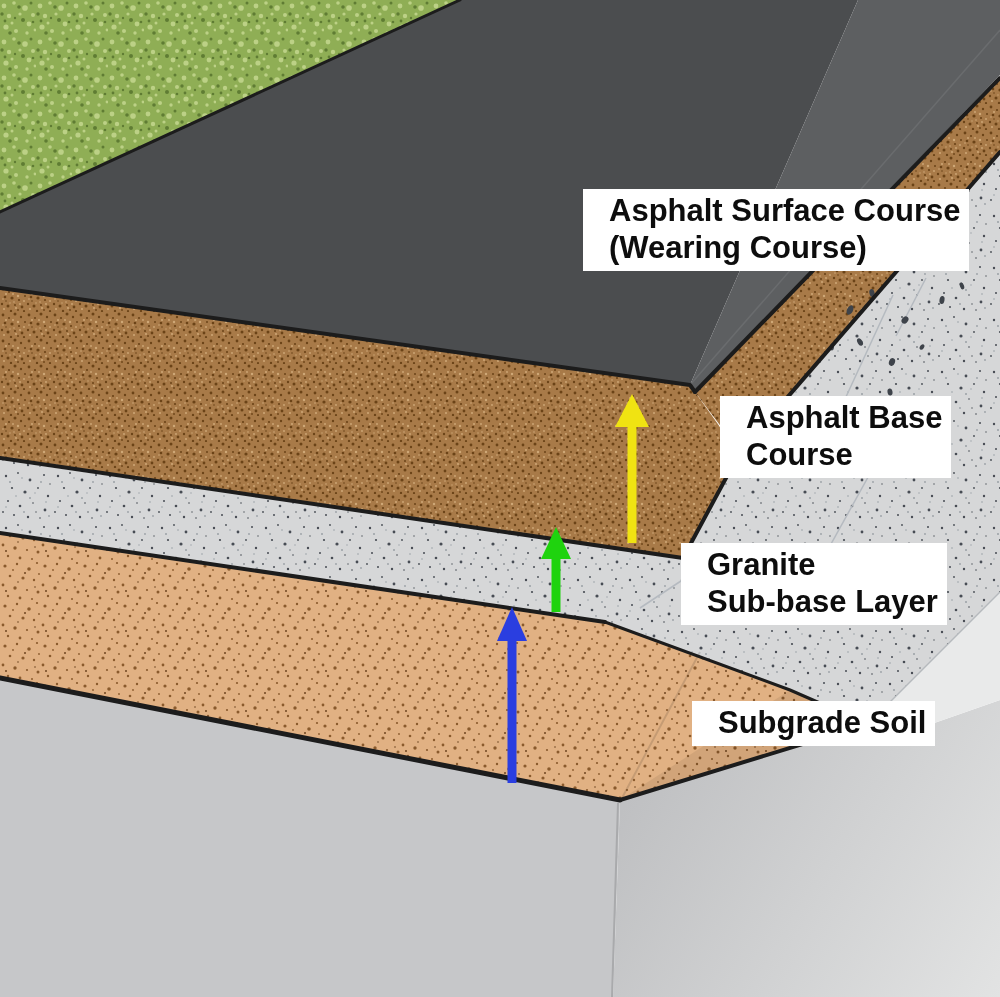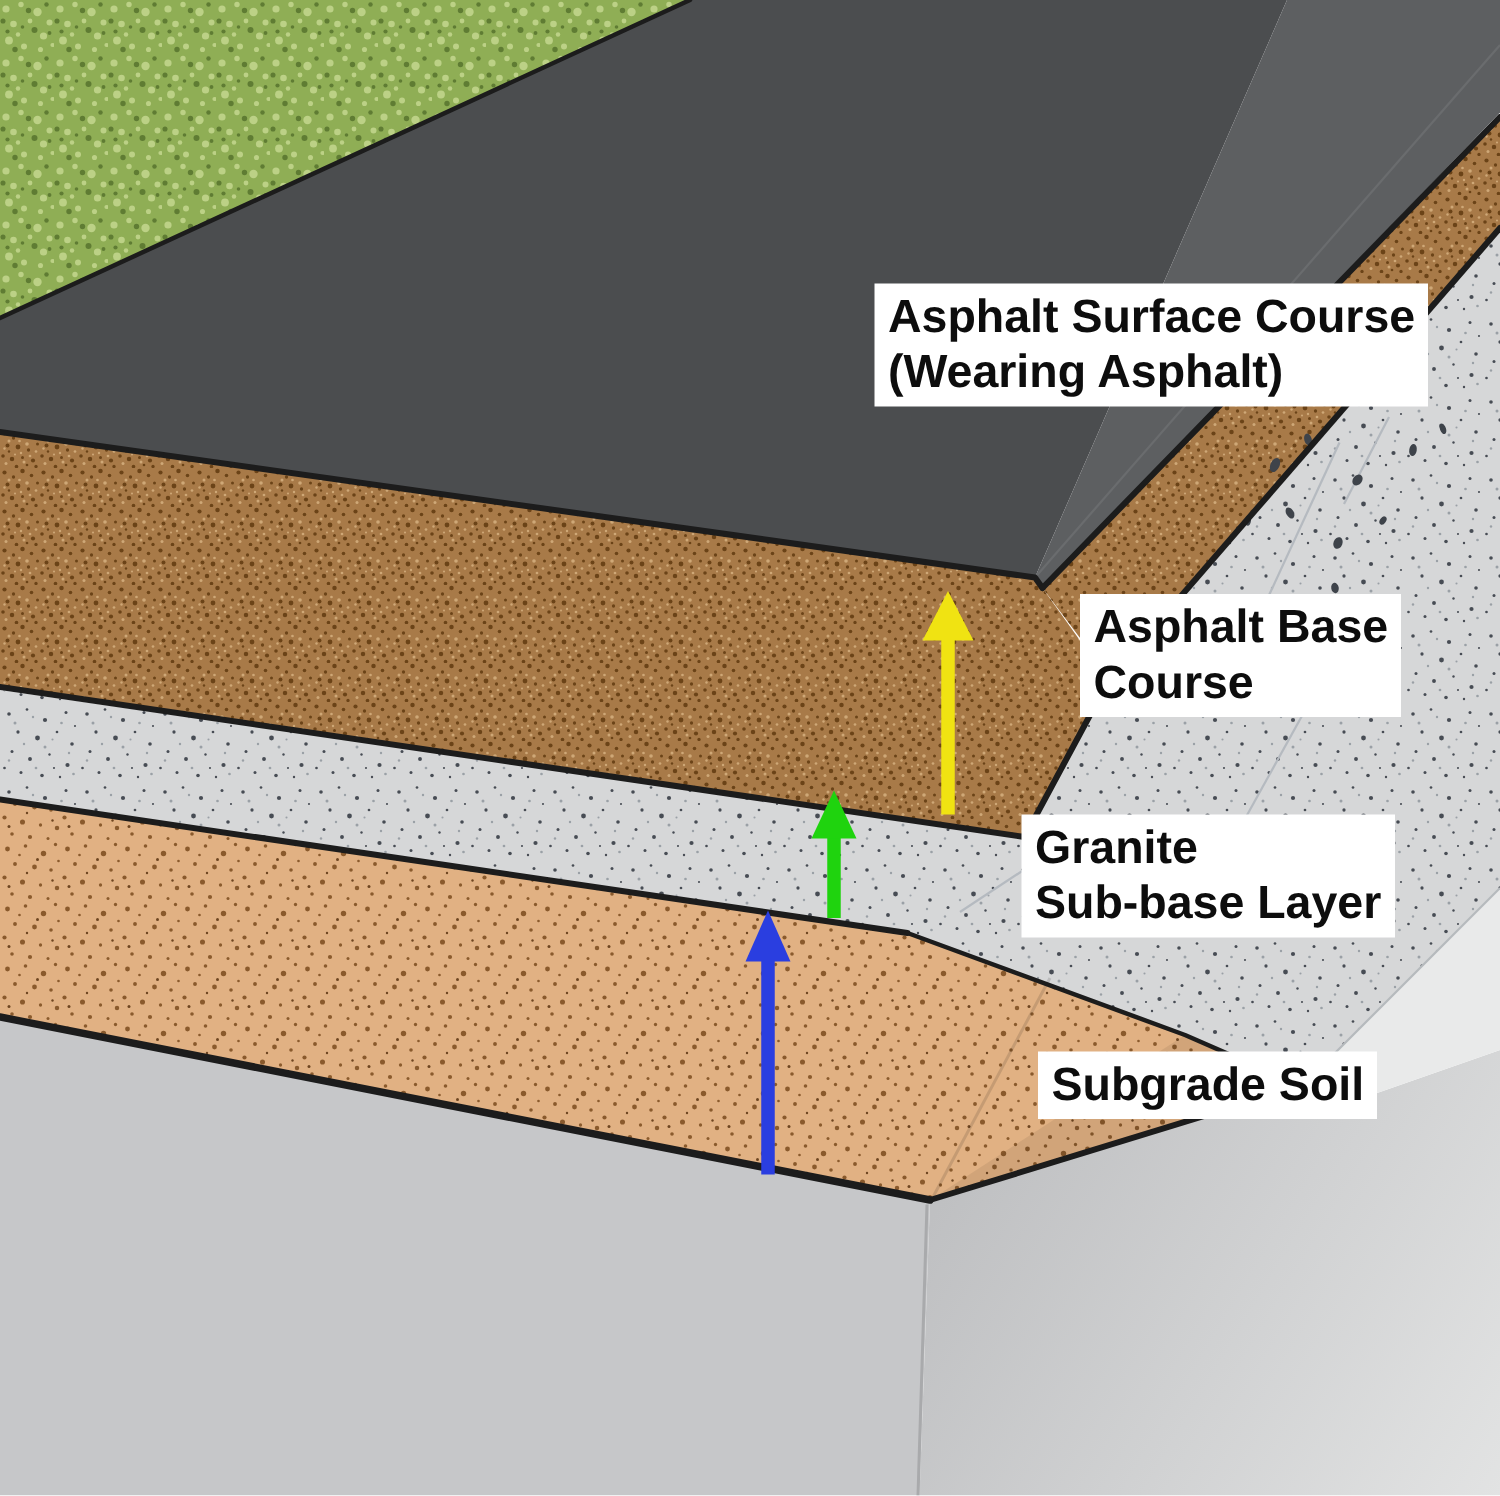--- a/index.html
+++ b/index.html
@@ -2,21 +2,21 @@
 <html><head>
 <meta charset="utf-8">
 <style>
   html,body{margin:0;padding:0;background:#ffffff;}
   #stage{position:relative;width:1000px;height:997px;overflow:hidden;
          font-family:"Liberation Sans", sans-serif;}
   #stage svg{position:absolute;left:0;top:0;}
   .label-box{position:absolute;background:#ffffff;color:#0d0d0d;
              font-weight:700;font-size:31px;line-height:37px;
              padding:3px 9px 5px 9px;white-space:nowrap;}
-  .label-box span{display:block;}
+  .label-box span{display:block;margin-left:17px;}
 </style>
 </head>
 <body>
 
 <div id="stage">
   <svg width="1000" height="997" viewBox="0 0 1000 997">
     <defs>
       <pattern id="grassPat" width="36" height="36" patternUnits="userSpaceOnUse">
         <rect width="36" height="36" fill="#8fae55"></rect>
         <g fill="#bcd186">
@@ -212,21 +212,21 @@
       <polygon points="556,527 541,559 571,559" fill="#1fd30e"></polygon>
     </g>
     <g>
       <line x1="512" y1="783" x2="512" y2="639" stroke-width="9" stroke="#2a3ee0"></line>
       <polygon points="512,607 497,641 527,641" fill="#2a3ee0"></polygon>
     </g>
   </svg>
 
   <div class="label-box" style="left:583px;top:189px;">
     <span>Asphalt Surface Course</span>
-    <span>(Wearing Asphalt)</span>
+    <span>(Wearing Course)</span>
   </div>
 
   <div class="label-box" style="left:720px;top:396px;">
     <span>Asphalt Base</span>
     <span>Course</span>
   </div>
 
   <div class="label-box" style="left:681px;top:543px;">
     <span>Granite</span>
     <span>Sub-base Layer</span>

